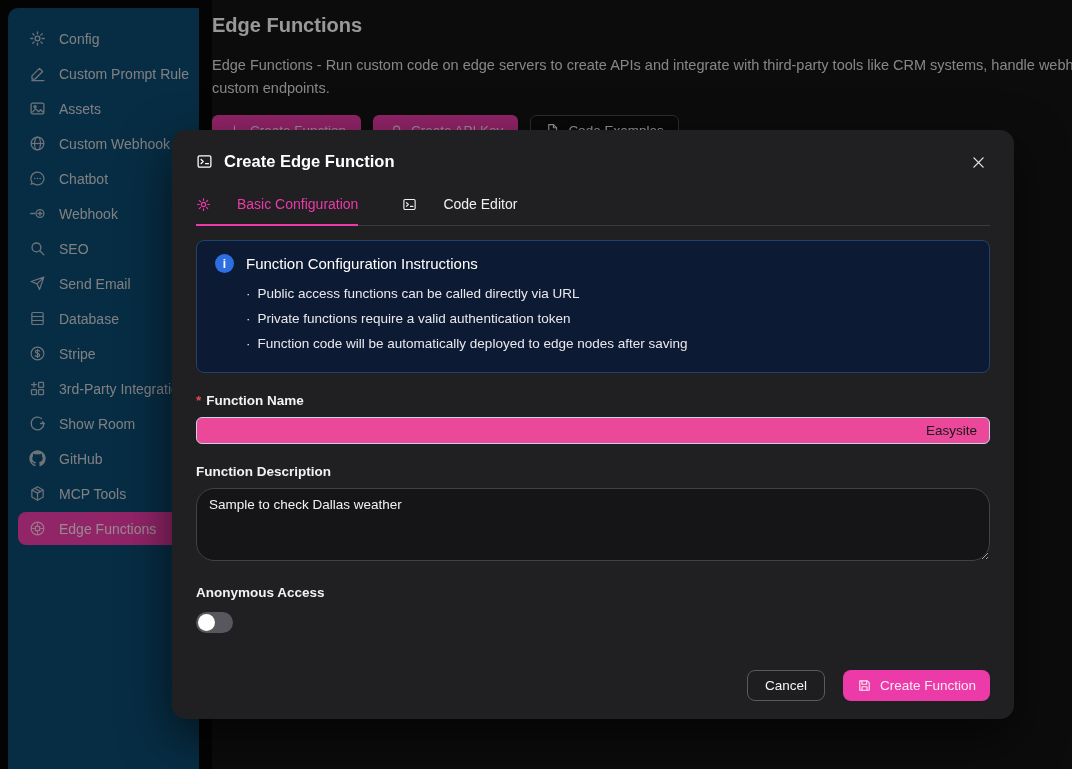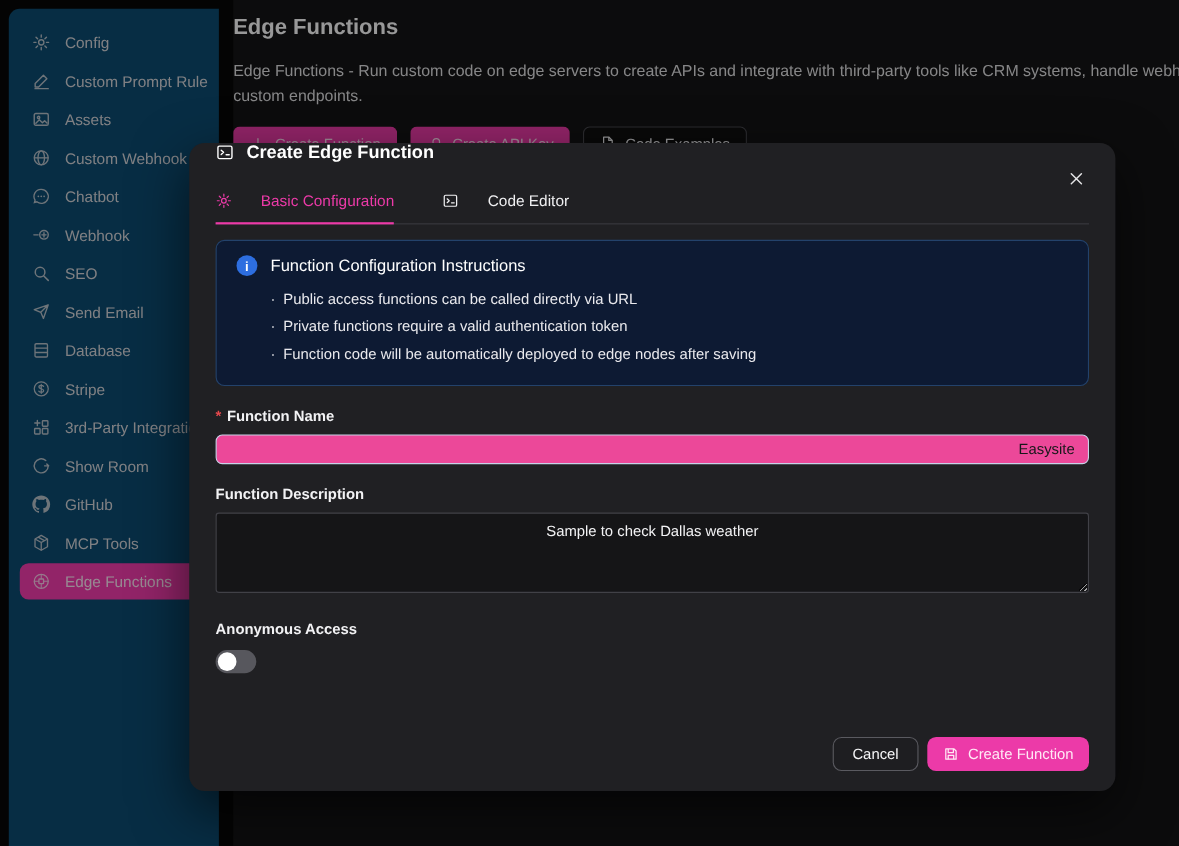--- a/index.html
+++ b/index.html
@@ -43,21 +43,21 @@
   .btn-pink { background:#ec3aa8; color:#ffdff2; }
   .btn-outline { background:#0f0f10; border-color:#47474d; color:#ededf0; }
 
   
   .overlay { position:absolute; inset:0; background:rgba(0,0,0,.38); z-index:5; }
   .modal {
     position:absolute; left:172px; top:130px; width:842px; height:589px;
     background:#202023; border-radius:14px; z-index:10; padding:0 24px;
     box-shadow:0 18px 50px rgba(0,0,0,.6);
   }
-  .modal-head { display:flex; align-items:flex-start; gap:11px; }
+  .modal-head { display:flex; align-items:center; gap:11px; padding-top:22px; }
   .modal-title { font-size:16.5px; font-weight:700; color:#ffffff; }
   .close-btn {
     position:absolute; top:20px; right:24px; width:24px; height:24px;
     background:none; border:none; color:#e4e4e6; cursor:pointer;
     display:flex; align-items:center; justify-content:center;
   }
 
   .tabs { display:flex; gap:44px; margin-top:25px; border-bottom:1px solid #3a3a3f; }
   .tab {
     display:flex; align-items:center; gap:26px; padding-bottom:13px;
@@ -89,35 +89,35 @@
     font-size:13.5px; font-weight:600; color:#f2f2f4;
   }
   .req { color:#e5484d; }
   .text-input {
     margin-top:9px; width:100%; height:27px;
     background:#ec4899; border:1px solid #c8d2e8; border-radius:6px;
     padding:0 12px; font-size:13.5px; color:#18181a; font-family:inherit;text-align:right;
   }
   .textarea {
     margin-top:9px; width:100%; height:73px;
-    background:#151517; border:1px solid #414147; border-radius:3px;
+    background:#151517; border:1px solid #414147; border-radius:18px;
     padding:8px 12px; font-size:13.5px; color:#f2f2f4;
-    font-family:inherit; resize:vertical;text-align:center;
+    font-family:inherit; resize:vertical;
   }
   .toggle {
     margin-top:12px; width:37px; height:21px; border-radius:11px;
     background:#57575d; border:none; position:relative; cursor:pointer; display:block;
   }
   .toggle-knob {
     position:absolute; left:2px; top:2px; width:17px; height:17px;
     border-radius:50%; background:#ffffff;
   }
   .help-text { margin-top:9px; font-size:13.5px; color:#d9d9dc; }
 
-  .modal-footer { position:absolute; right:24px; bottom:18px; display:flex; gap:8px; }
+  .modal-footer { position:absolute; right:24px; bottom:18px; display:flex; gap:18px; }
   .btn-cancel {
     background:#1e1e21; border:1px solid #5a5a60; color:#f5f5f7;
     height:31px; padding:0 17px; border-radius:8px; font-size:13.5px;
     cursor:pointer; font-family:inherit;
   }
   .btn-submit {
     display:inline-flex; align-items:center; gap:8px;
     background:#ec3aa8; border:none; color:#ffe9f5;
     height:31px; padding:0 14px; border-radius:8px; font-size:13.5px;
     cursor:pointer; font-family:inherit;

